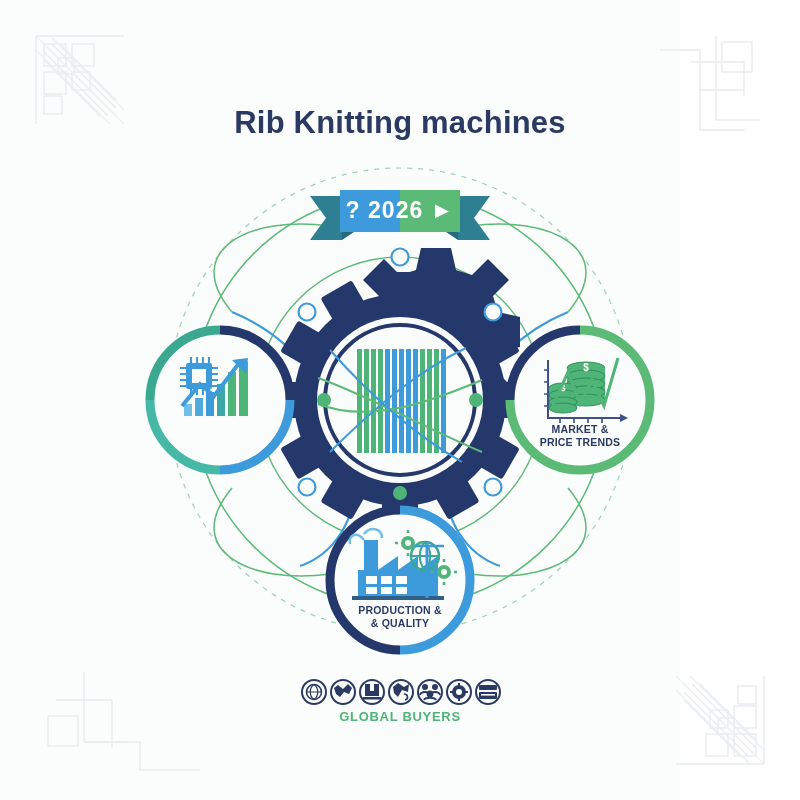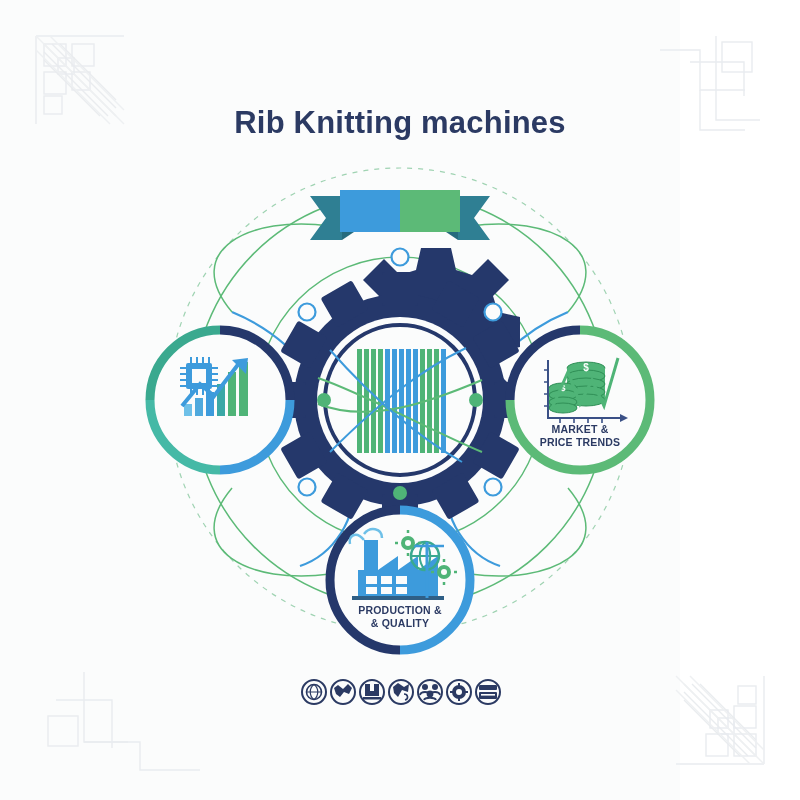--- a/index.html
+++ b/index.html
@@ -378,26 +378,28 @@
       </g>
       <g>
         <circle cx="488" cy="692" r="12" fill="none" stroke="#2b3a63" stroke-width="2"></circle>
         <rect x="479" y="685" width="18" height="5" rx="1" fill="#2b3a63"></rect>
         <rect x="479" y="692" width="18" height="7" rx="1" fill="#2b3a63"></rect>
         <rect x="481" y="694" width="14" height="1.6" fill="#fbfcfc"></rect>
       </g>
     </g>
   </svg>
 
+  <div class="ribbon-text">? 2026 ►</div>
 
 
   <div class="node-label" id="label-market">
     <div>MARKET &amp;</div>
     <div>PRICE TRENDS</div>
   </div>
 
   <div class="node-label" id="label-prod">
     <div>PRODUCTION &amp;</div>
     <div>&amp; QUALITY</div>
   </div>
 
+  <div class="footer-label">GLOBAL BUYERS</div>
 
 </div>
 
 </body></html>

